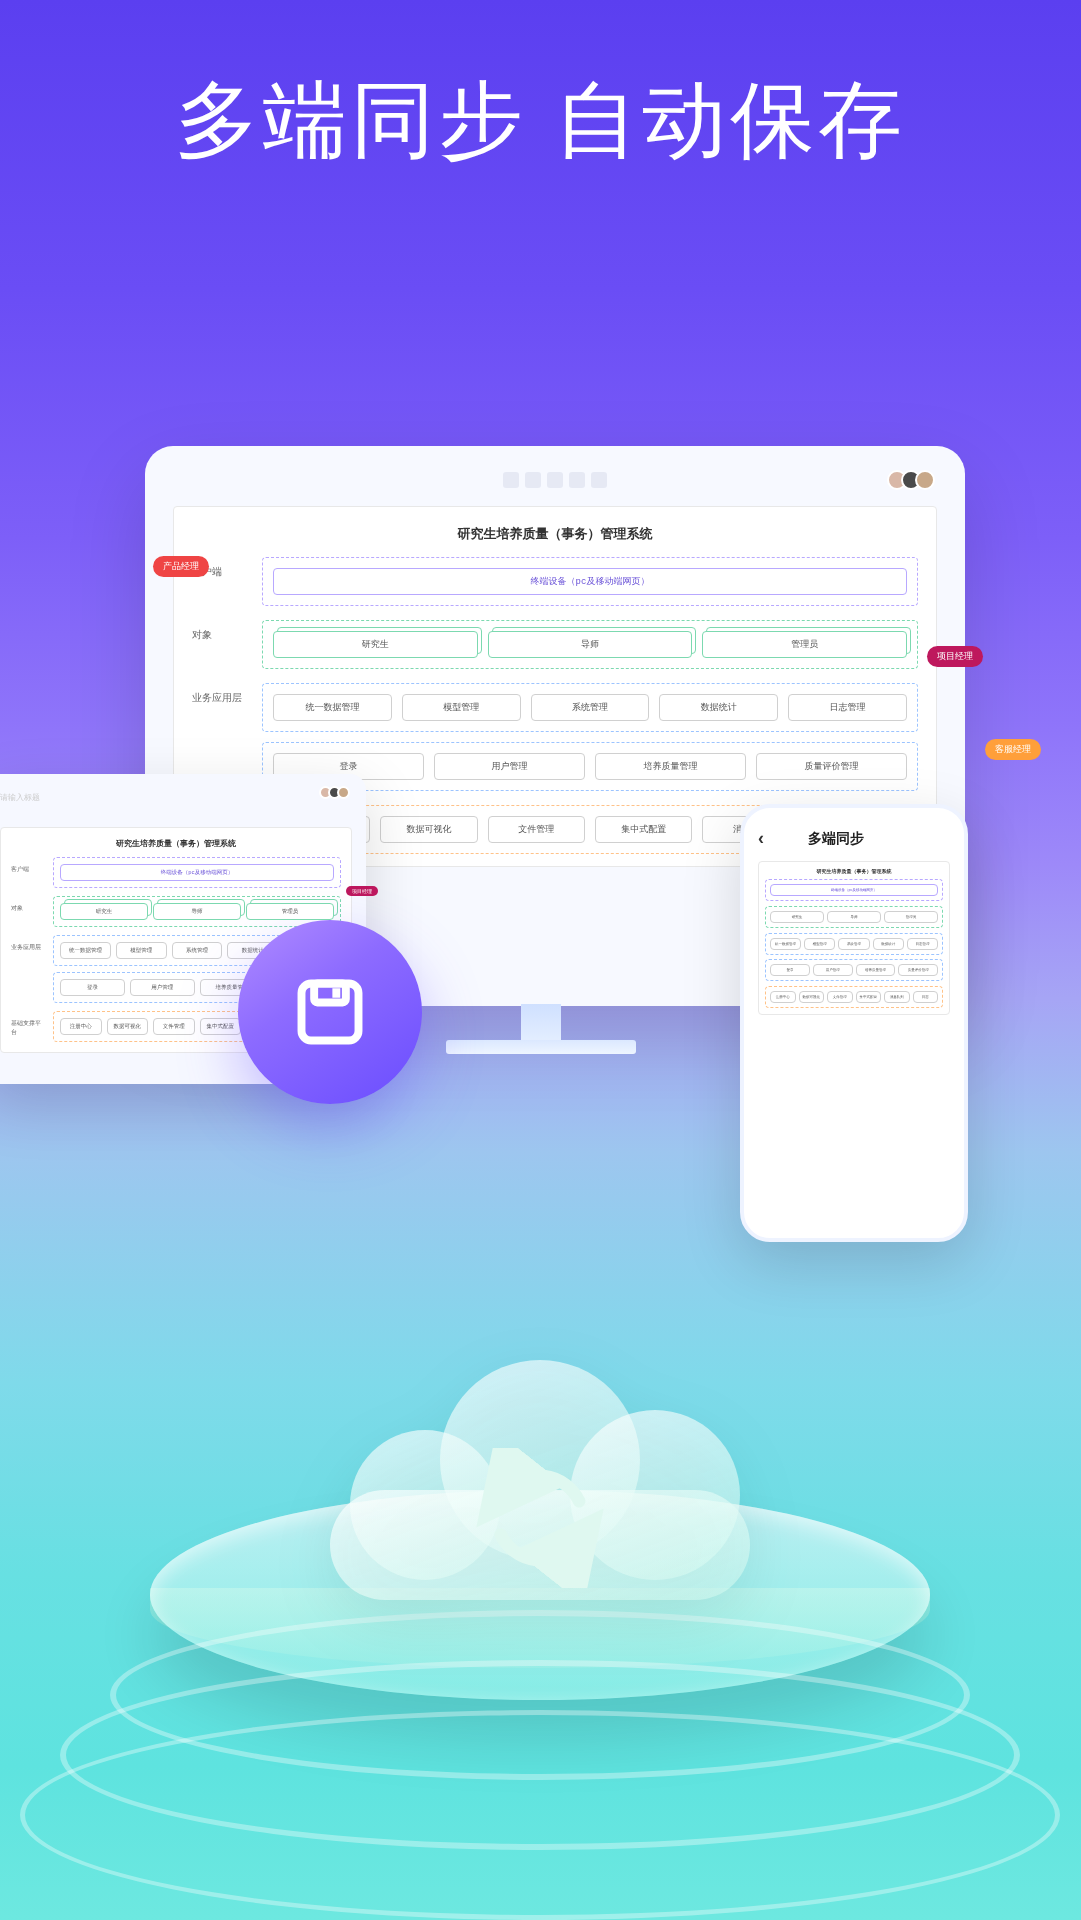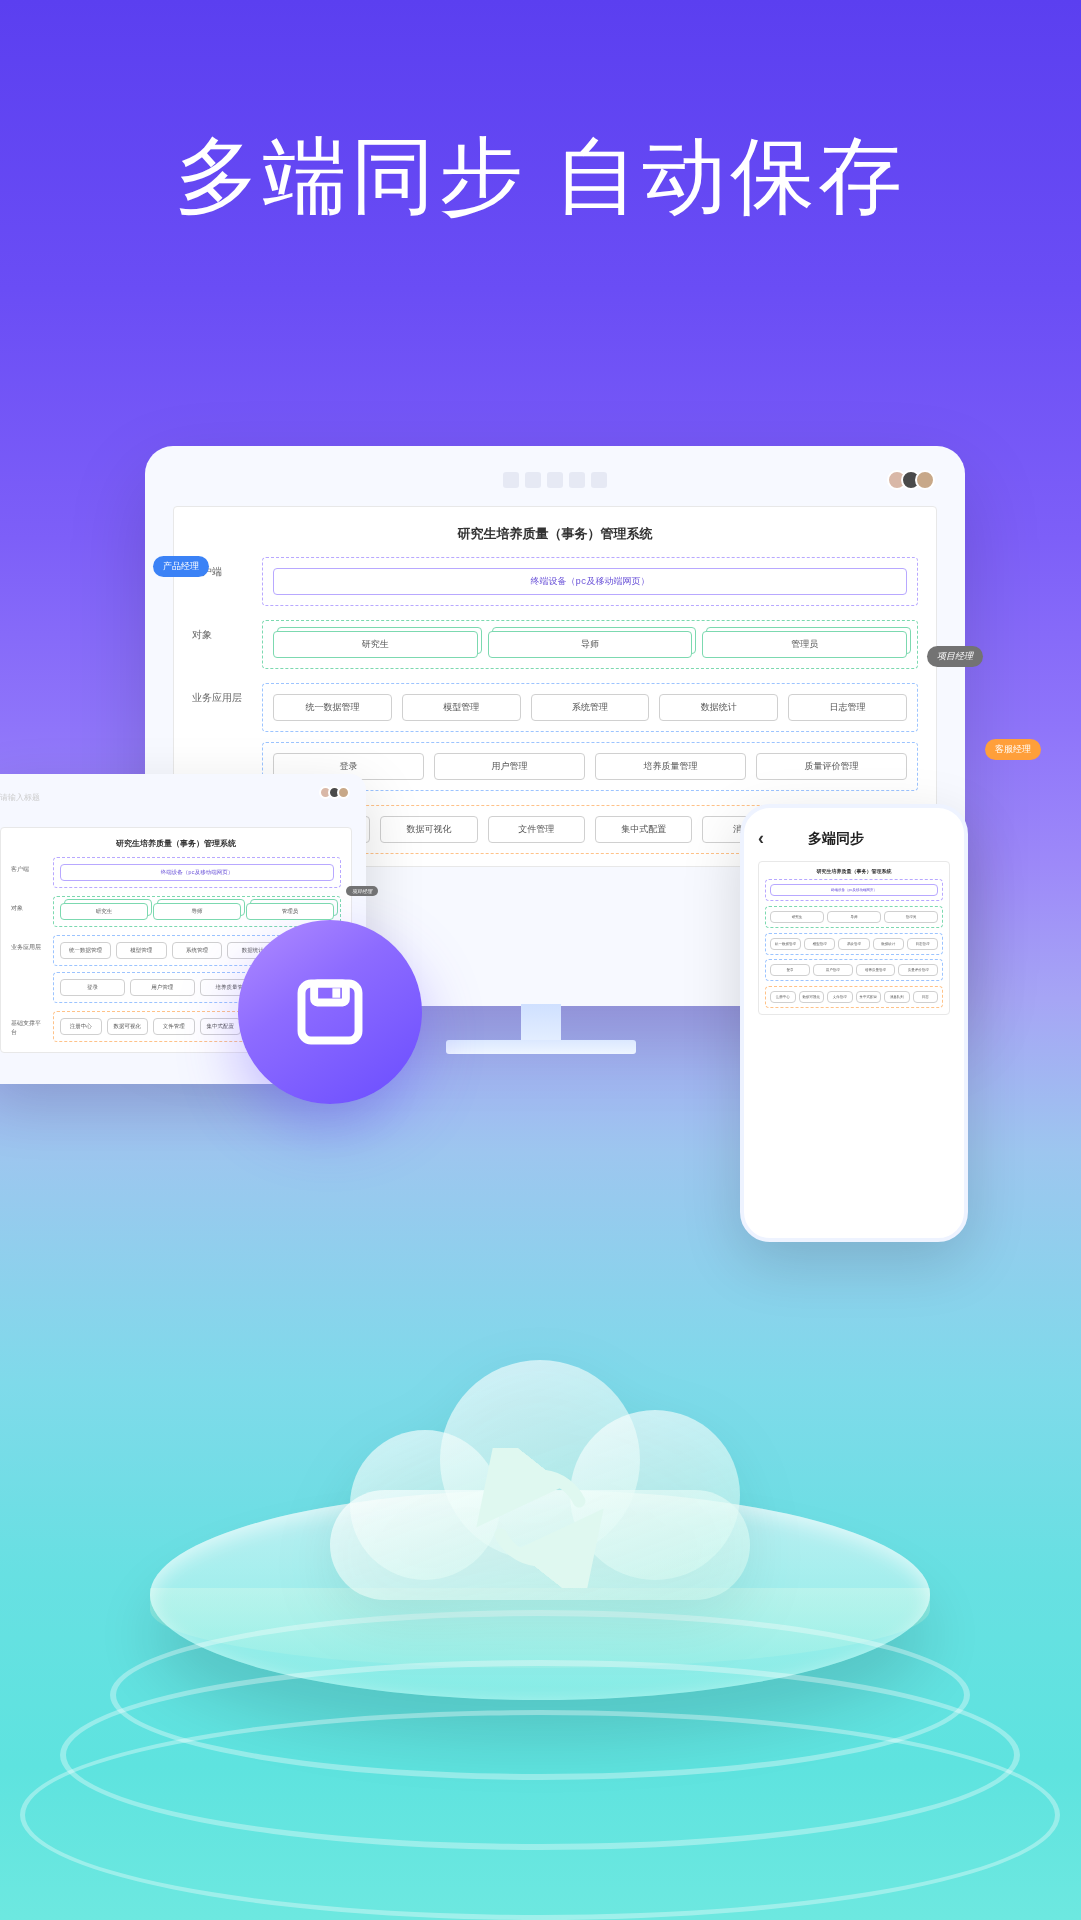--- a/index.html
+++ b/index.html
@@ -10,21 +10,21 @@
     background: linear-gradient(180deg, #5b3ff0 0%, #6a4df5 15%, #7d5ff8 28%, #8f75fa 38%, #9d89f9 45%, #a6a5f5 52%, #9dc6ef 60%, #7fdaea 72%, #67e0e2 82%, #5ee3df 92%, #6de8e0 100%);
     position: relative;
     overflow: hidden;
   }
 
   .headline {
     color: #fff;
     font-size: 84px;
     font-weight: 500;
     text-align: center;
-    padding-top: 120px;
+    padding-top: 64px;
     letter-spacing: 4px;
   }
 
   
   .monitor {
     position: absolute;
     top: 446px;
     left: 145px;
     width: 820px;
     height: 560px;
@@ -55,22 +55,22 @@
   .pill { border:1px solid #d0d0d0; border-radius:4px; padding:6px 0; text-align:center; font-size:9px; background:#fff;}
   .pill.wide { border-color:#b8a8ff; color:#6a52d8;font-family:Liberation Mono, monospace;}
   .boxrow { display:flex; gap:10px;}
   .boxrow .pill { flex:1;}
 
   .box3d { position:relative; flex:1;}
   .box3d .pill{ border-color:#7cd9b0; position:relative; z-index:2;}
   .box3d::before{content:""; position:absolute; inset:0; border:1px solid #7cd9b0; border-radius:4px; transform:translate(4px,-4px);}
 
   .tag { position:absolute; padding:4px 10px; border-radius:12px; font-size:9px; color:#fff; white-space:nowrap;}
-  .tag.purple{ background:#3b82f6; top:110px; left:8px;}
-  .tag.green{ background:#737373; top:200px; right:-18px;font-style:italic;}
+  .tag.purple{ background:#ef4444; top:110px; left:8px;}
+  .tag.green{ background:#be185d; top:200px; right:-18px;}
   .tag.orange{ background:#ff9f3a; top:293px; right:-76px;}
   .tag::before{content:""; position:absolute; width:0; height:0;}
   .monitor-neck { position:absolute; left:50%; transform:translateX(-50%); top:1004px; width:40px; height:40px; background:linear-gradient(#cfe0ff,#e5efff);}
   .monitor-base { position:absolute; left:50%; transform:translateX(-50%); top:1040px; width:190px; height:14px; background:linear-gradient(#dbe8ff,#eef5ff); border-radius:3px;}
 
   
   .tablet {
     position:absolute; top:774px; left:-14px; width:380px; height:310px;
     background:#f6f8ff; border-radius:16px; box-shadow:0 20px 60px rgba(0,0,0,.15);
     padding:16px 14px 10px;

